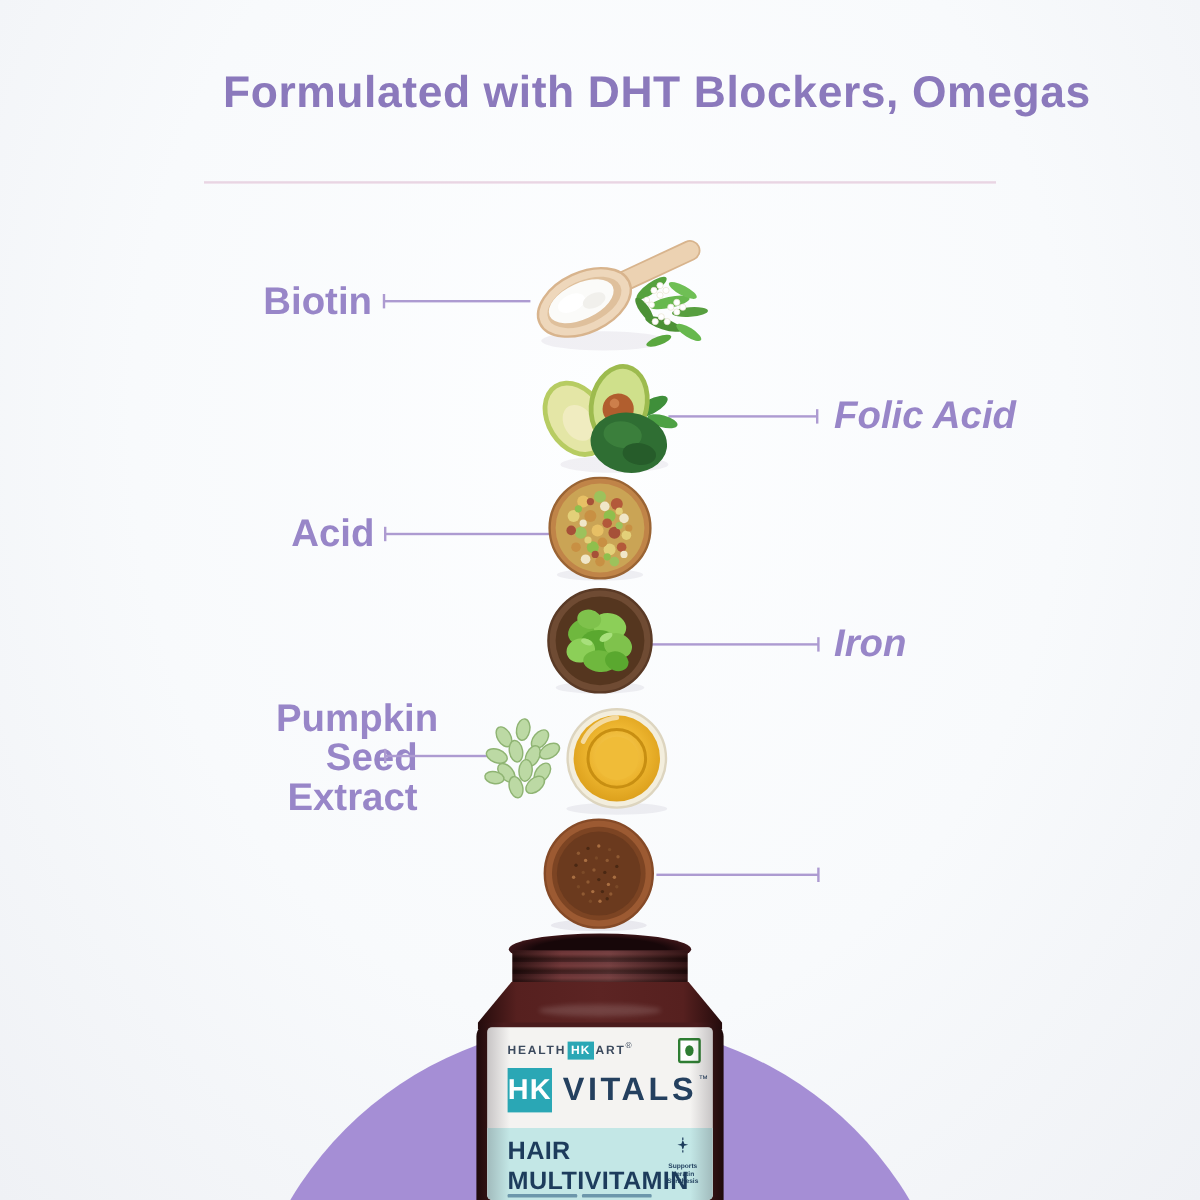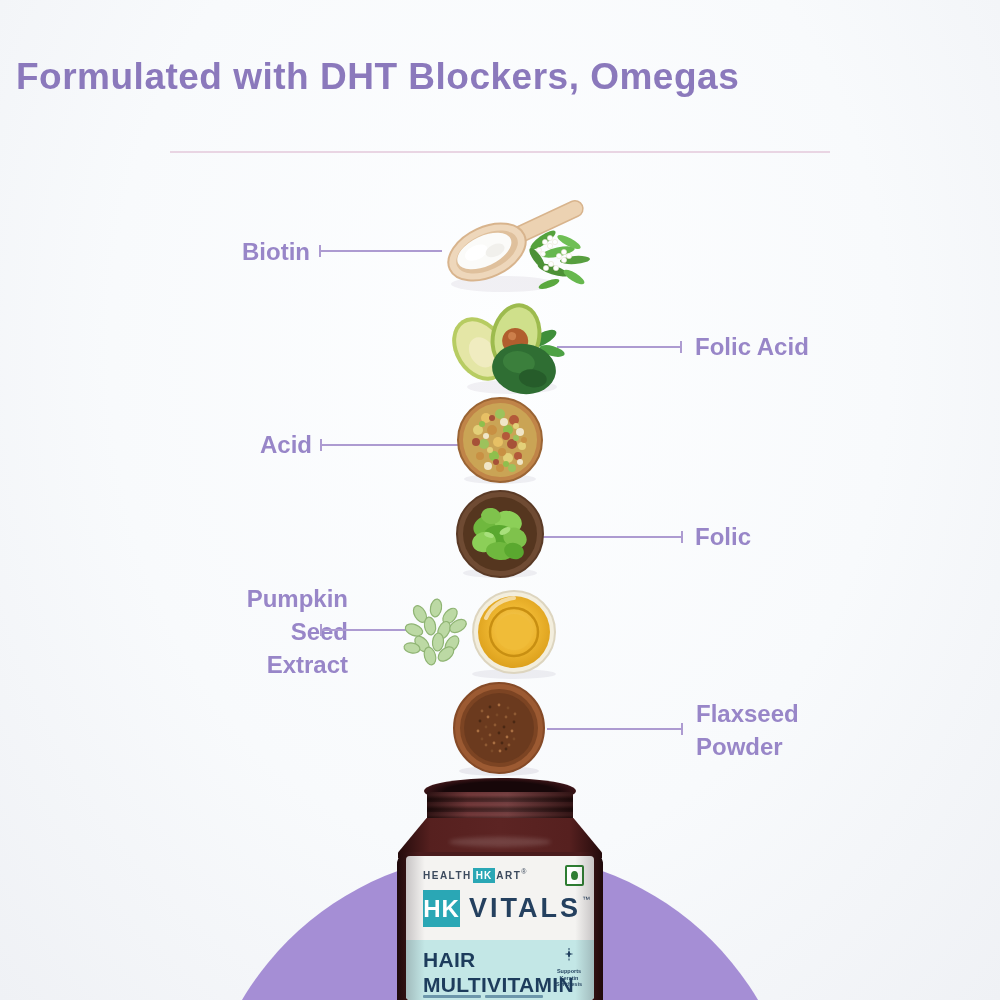--- a/index.html
+++ b/index.html
@@ -3,34 +3,34 @@
 <meta charset="utf-8">
 <style>
   html,body{margin:0;padding:0;}
   .canvas{
     position:relative;width:1000px;height:1000px;overflow:hidden;
     background:radial-gradient(ellipse at 50% 35%, #fdfeff 0%, #f8fafc 55%, #eff1f5 100%);
     font-family:"Liberation Sans", sans-serif;
   }
   
   .title{
-    position:absolute;left:0;top:54px;width:909px;text-align:left;
-    color:#8b79bc;font-weight:bold;font-size:37px;line-height:46px;letter-spacing:.5px;margin-left:16px;
+    position:absolute;left:0;top:54px;width:909px;text-align:right;
+    color:#8b79bc;font-weight:bold;font-size:37px;line-height:46px;letter-spacing:.5px;
   }
   .divider{
     position:absolute;left:170px;top:151px;width:660px;height:2px;
     background:linear-gradient(90deg,#eedcе8,#e9d3e3 50%,#eedce8);
     background-color:#e9d5e3;
   }
   
   .ing-label{
-    position:absolute;color:#9886c8;font-weight:bold;font-size:24px;line-height:33px;
+    position:absolute;color:#9886c8;font-weight:bold;font-size:32px;line-height:33px;
   }
   .left-label{text-align:right;}
-  .right-label{text-align:left;}
+  .right-label{text-align:right;font-style:italic;}
   #label-biotin{right:690px;top:235px;}
   #label-folic{left:695px;top:330px;}
   #label-zinc{right:688px;top:428px;}
   #label-iron{left:695px;top:520px;}
   #label-pumpkin{right:652px;top:582px;width:118px;}
   #label-flaxseed{left:696px;top:697px;width:130px;}
   .leader{position:absolute;height:2px;background:#ad9bd1;}
   .tick{position:absolute;width:2px;height:12px;background:#ad9bd1;}
   #leader-biotin{left:320px;top:250px;width:122px;} #tick-biotin{left:319px;top:245px;}
   #leader-folic{left:557px;top:346px;width:124px;}  #tick-folic{left:680px;top:341px;}
@@ -123,23 +123,22 @@
 <div class="canvas">
 
   <div class="title">
     <div>Formulated with DHT Blockers, Omegas</div>
   </div>
   <div class="divider"></div>
 
   <div class="ing-label left-label" id="label-biotin">Biotin</div>
   <div class="ing-label right-label" id="label-folic">Folic Acid</div>
   <div class="ing-label left-label" id="label-zinc">Acid</div>
-  <div class="ing-label right-label" id="label-iron">Folic</div>
+  <div class="ing-label right-label" id="label-iron">Iron</div>
   <div class="ing-label left-label" id="label-pumpkin">Pumpkin Seed Extract</div>
-  <div class="ing-label right-label" id="label-flaxseed">Flaxseed Powder</div>
 
   <div class="leader" id="leader-biotin"></div>
   <div class="tick" id="tick-biotin"></div>
   <div class="leader" id="leader-folic"></div>
   <div class="tick" id="tick-folic"></div>
   <div class="leader" id="leader-zinc"></div>
   <div class="tick" id="tick-zinc"></div>
   <div class="leader" id="leader-iron"></div>
   <div class="tick" id="tick-iron"></div>
   <div class="leader" id="leader-pumpkin"></div>

